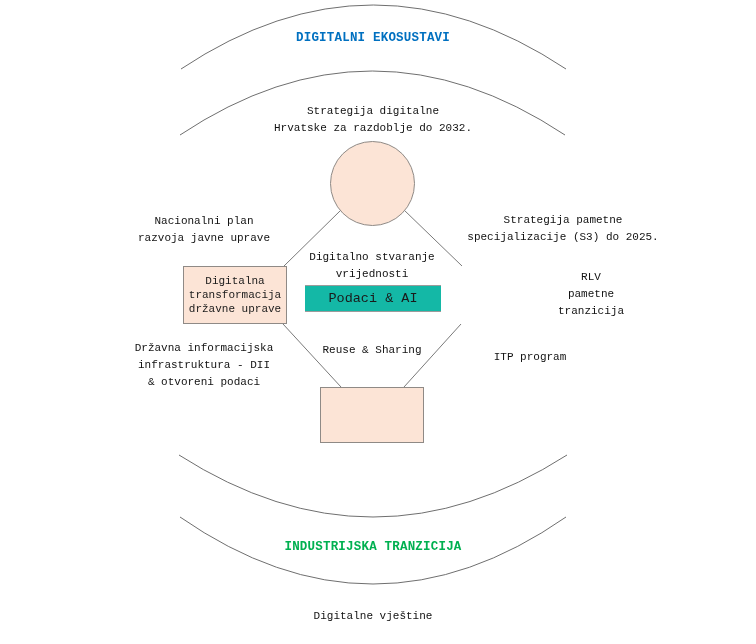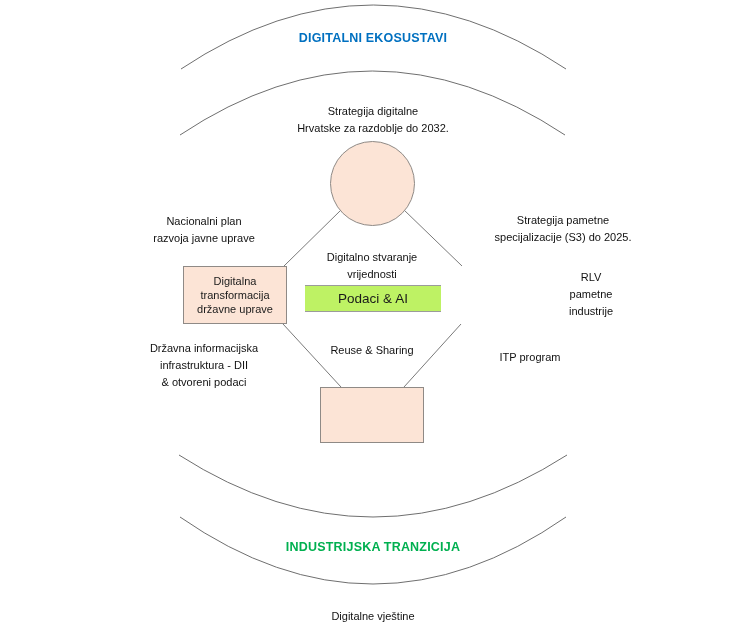--- a/index.html
+++ b/index.html
@@ -1,20 +1,20 @@
 <!DOCTYPE html>
 <html><head>
 <meta charset="utf-8">
 <style>
   html,body{margin:0;padding:0;background:#ffffff;}
   .canvas{
     position:relative;
     width:756px;height:644px;
     background:#ffffff;
-    font-family:Liberation Sans, sans-serif;
+    font-family:Liberation Mono, monospace;
     color:#1a1a1a;
     overflow:hidden;
   }
   svg.layer{position:absolute;left:0;top:0;width:756px;height:644px;}
   .lbl{
     position:absolute;
     transform:translate(-50%,-50%);
     white-space:pre-line;
     text-align:center;
     font-size:11px;
@@ -37,21 +37,21 @@
   .circle-node{
     left:330px;top:141px;width:85px;height:85px;
     border-radius:50%;
   }
   .left-box{left:183px;top:266px;width:104px;height:58px;font-size:11px;line-height:14px;}
   .right-box{left:441px;top:266px;width:104px;height:58px;font-size:11px;line-height:14px;}
   .bottom-box{left:320px;top:387px;width:104px;height:56px;}
   .strip{
     position:absolute;
     left:305px;top:285px;width:136px;height:27px;
-    background:#bef264;
+    background:#14b8a6;
     border-top:1px solid #9b9b9b;
     border-bottom:1px solid #9b9b9b;
     box-sizing:border-box;
     display:flex;align-items:center;justify-content:center;
     font-size:13.5px;
   }
 </style>
 </head>
 <body>
 
@@ -76,21 +76,21 @@
 Hrvatske za razdoblje do 2032.</div>
 
   <div class="lbl" style="left:204px;top:230px;">Nacionalni plan
 razvoja javne uprave</div>
 
   <div class="lbl" style="left:563px;top:229px;">Strategija pametne
 specijalizacije (S3) do 2025.</div>
 
   <div class="lbl" style="left:591px;top:294px;">RLV
 pametne
-industrije</div>
+tranzicija</div>
 
   <div class="lbl" style="left:204px;top:365px;">Državna informacijska
 infrastruktura - DII
 &amp; otvoreni podaci</div>
 
   <div class="lbl" style="left:530px;top:357px;">ITP program</div>
 
 
   <div class="lbl" style="left:373px;top:616px;">Digitalne vještine</div>
 

